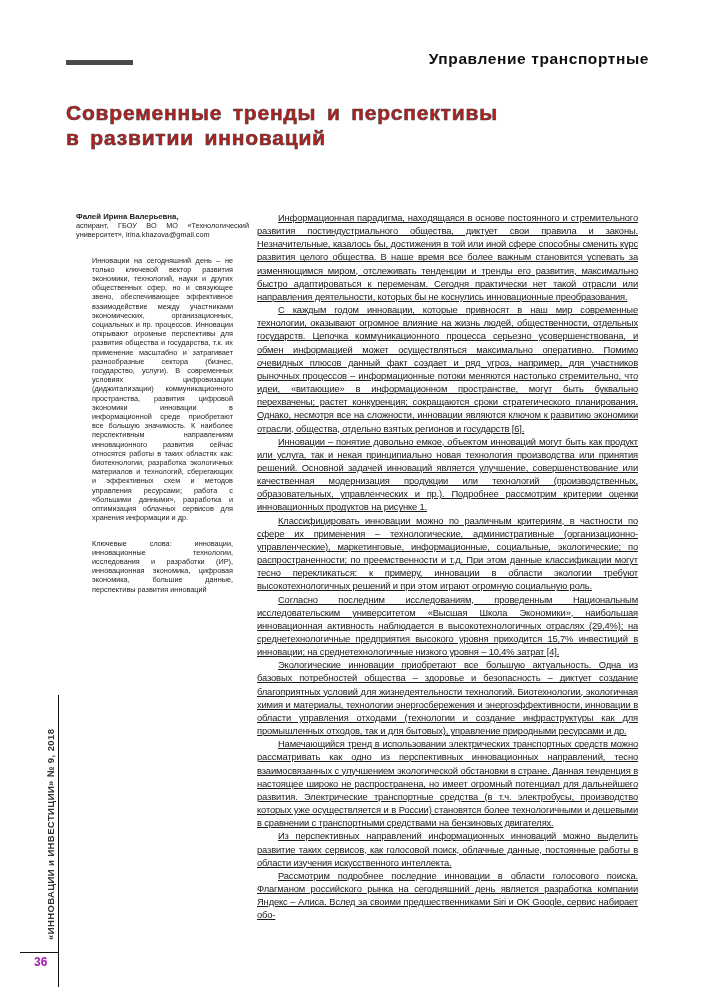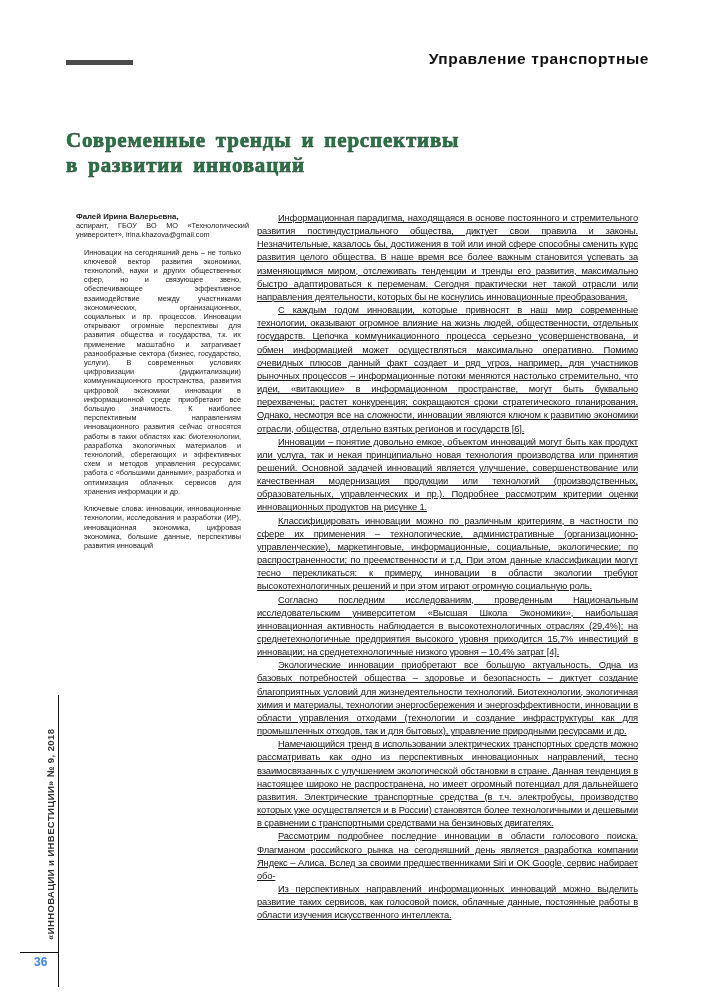--- a/index.html
+++ b/index.html
@@ -1,29 +1,29 @@
 <!DOCTYPE html>
 <html><head>
 <meta charset="utf-8">
 <style>
   html, body { margin: 0; padding: 0; background: #ffffff; }
   body { width: 709px; height: 1004px; position: relative; overflow: hidden; color: #1a1a1a; }
   .header-bar { position: absolute; left: 66px; top: 60px; width: 67px; height: 5px; background: #4a4a4a; }
   .section-title { position: absolute; right: 60px; top: 50px; font-family: "Liberation Sans", sans-serif; font-weight: bold; font-size: 15.5px; letter-spacing: 0.6px; color: #111; }
-  .article-title { position: absolute; left: 66px; top: 128px; font-family: Liberation Serif, serif; font-weight: bold; font-size: 21px; line-height: 25px; color: #15803d; letter-spacing: 0.8px; word-spacing: 4px; -webkit-text-stroke: 0.6px #444; }
+  .article-title { position: absolute; left: 66px; top: 100px; font-family: Liberation Sans, sans-serif; font-weight: bold; font-size: 21px; line-height: 25px; color: #b91c1c; letter-spacing: 0.8px; word-spacing: 4px; -webkit-text-stroke: 0.6px #444; }
   .left-col { position: absolute; left: 76px; top: 212px; width: 173px; font-family: "Liberation Sans", sans-serif; font-size: 7.3px; line-height: 9.2px; color: #222; text-align: justify; }
   .author-name { font-weight: bold; font-size: 7.8px; }
   .affil { }
-  .abstract p { margin: 8px; }
+  .abstract p { margin: 16px; }
   .right-col { position: absolute; left: 257px; top: 211px; width: 381px; font-family: "Liberation Sans", sans-serif; font-size: 9.4px; line-height: 13.15px; color: #1a1a1a; text-align: justify; letter-spacing: -0.15px; text-decoration: underline; }
   .right-col p { margin: 0; text-indent: 21px; }
   .side-journal { position: absolute; left: 45px; top: 940px; transform-origin: left top; transform: rotate(-90deg); font-family: "Liberation Sans", sans-serif; font-weight: bold; font-size: 9.5px; white-space: nowrap; color: #333; letter-spacing: 0.4px; }
   .side-vline { position: absolute; left: 58px; top: 695px; width: 1px; height: 292px; background: #111; }
   .side-hline { position: absolute; left: 20px; top: 952px; width: 38px; height: 1px; background: #111; }
-  .page-num { position: absolute; left: 34px; top: 955px; font-family: "Liberation Sans", sans-serif; font-weight: bold; font-size: 12px; color: #3b82f6; }
+  .page-num { position: absolute; left: 34px; top: 955px; font-family: "Liberation Sans", sans-serif; font-weight: bold; font-size: 12px; color: #a21caf; }
 </style>
 </head>
 <body>
 
 <div class="header-bar"></div>
 <div class="section-title">Управление транспортные</div>
 
 <div class="article-title">
   <div>Современные тренды и перспективы</div>
   <div>в развитии инноваций</div>
@@ -39,20 +39,20 @@
 </div>
 
 <div class="right-col">
   <p>Информационная парадигма, находящаяся в основе постоянного и стремительного развития постиндустриального общества, диктует свои правила и законы. Незначительные, казалось бы, достижения в той или иной сфере способны сменить курс развития целого общества. В наше время все более важным становится успевать за изменяющимся миром, отслеживать тенденции и тренды его развития, максимально быстро адаптироваться к переменам. Сегодня практически нет такой отрасли или направления деятельности, которых бы не коснулись инновационные преобразования.</p>
   <p>С каждым годом инновации, которые привносят в наш мир современные технологии, оказывают огромное влияние на жизнь людей, общественности, отдельных государств. Цепочка коммуникационного процесса серьезно усовершенствована, и обмен информацией может осуществляться максимально оперативно. Помимо очевидных плюсов данный факт создает и ряд угроз, например, для участников рыночных процессов – информационные потоки меняются настолько стремительно, что идеи, «витающие» в информационном пространстве, могут быть буквально перехвачены; растет конкуренция; сокращаются сроки стратегического планирования. Однако, несмотря все на сложности, инновации являются ключом к развитию экономики отрасли, общества, отдельно взятых регионов и государств [6].</p>
   <p>Инновации – понятие довольно емкое, объектом инноваций могут быть как продукт или услуга, так и некая принципиально новая технология производства или принятия решений. Основной задачей инноваций является улучшение, совершенствование или качественная модернизация продукции или технологий (производственных, образовательных, управленческих и пр.). Подробнее рассмотрим критерии оценки инновационных продуктов на рисунке 1.</p>
   <p>Классифицировать инновации можно по различным критериям, в частности по сфере их применения – технологические, административные (организационно-управленческие), маркетинговые, информационные, социальные, экологические; по распространенности; по преемственности и т.д. При этом данные классификации могут тесно перекликаться: к примеру, инновации в области экологии требуют высокотехнологичных решений и при этом играют огромную социальную роль.</p>
   <p>Согласно последним исследованиям, проведенным Национальным исследовательским университетом «Высшая Школа Экономики», наибольшая инновационная активность наблюдается в высокотехнологичных отраслях (29,4%); на среднетехнологичные предприятия высокого уровня приходится 15,7% инвестиций в инновации; на среднетехнологичные низкого уровня – 10,4% затрат [4].</p>
   <p>Экологические инновации приобретают все большую актуальность. Одна из базовых потребностей общества – здоровье и безопасность – диктует создание благоприятных условий для жизнедеятельности технологий. Биотехнологии, экологичная химия и материалы, технологии энергосбережения и энергоэффективности, инновации в области управления отходами (технологии и создание инфраструктуры как для промышленных отходов, так и для бытовых), управление природными ресурсами и др.</p>
   <p>Намечающийся тренд в использовании электрических транспортных средств можно рассматривать как одно из перспективных инновационных направлений, тесно взаимосвязанных с улучшением экологической обстановки в стране. Данная тенденция в настоящее широко не распространена, но имеет огромный потенциал для дальнейшего развития. Электрические транспортные средства (в т.ч. электробусы, производство которых уже осуществляется и в России) становятся более технологичными и дешевыми в сравнении с транспортными средствами на бензиновых двигателях.</p>
+  <p>Из перспективных направлений информационных инноваций можно выделить развитие таких сервисов, как голосовой поиск, облачные данные, постоянные работы в области изучения искусственного интеллекта.</p>
   <p>Рассмотрим подробнее последние инновации в области голосового поиска. Флагманом российского рынка на сегодняшний день является разработка компании Яндекс – Алиса. Вслед за своими предшественниками Siri и OK Google, сервис набирает обо-</p>
-  <p>Из перспективных направлений информационных инноваций можно выделить развитие таких сервисов, как голосовой поиск, облачные данные, постоянные работы в области изучения искусственного интеллекта.</p>
 </div>
 
 <div class="side-journal">«ИННОВАЦИИ и ИНВЕСТИЦИИ» № 9, 2018</div>
 <div class="side-vline"></div>
 <div class="side-hline"></div>
 <div class="page-num">36</div>
 
 </body></html>

